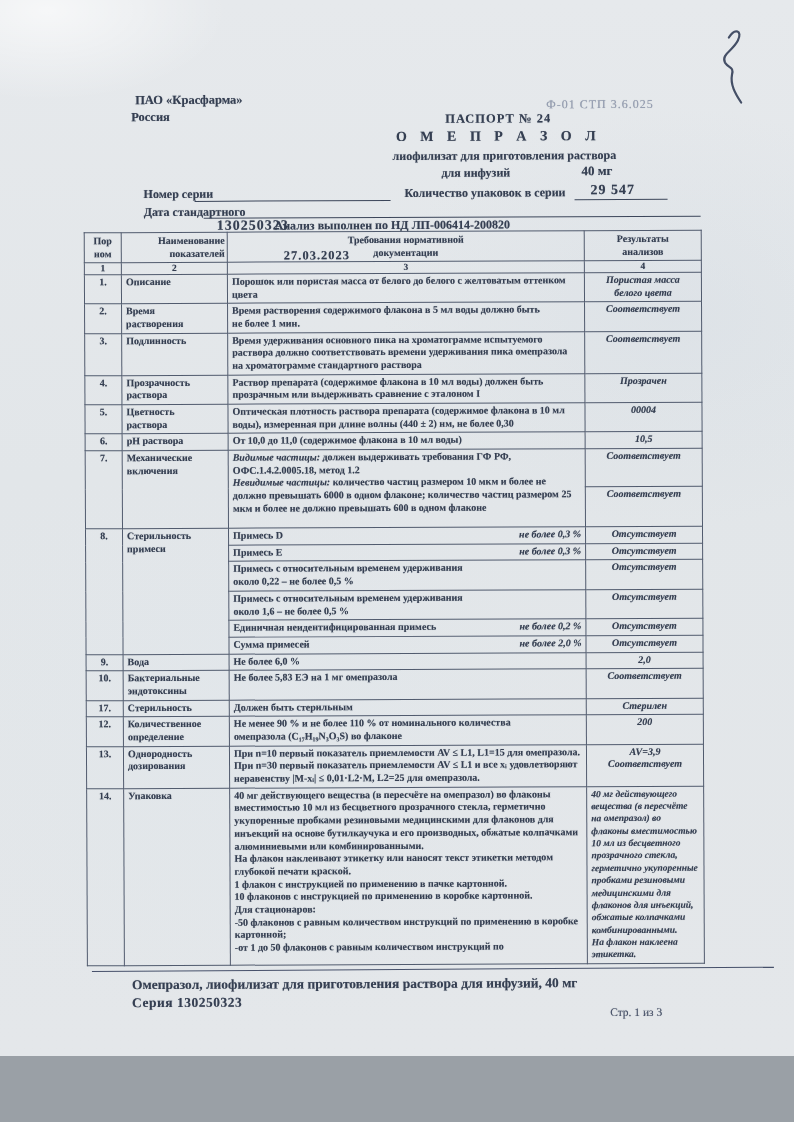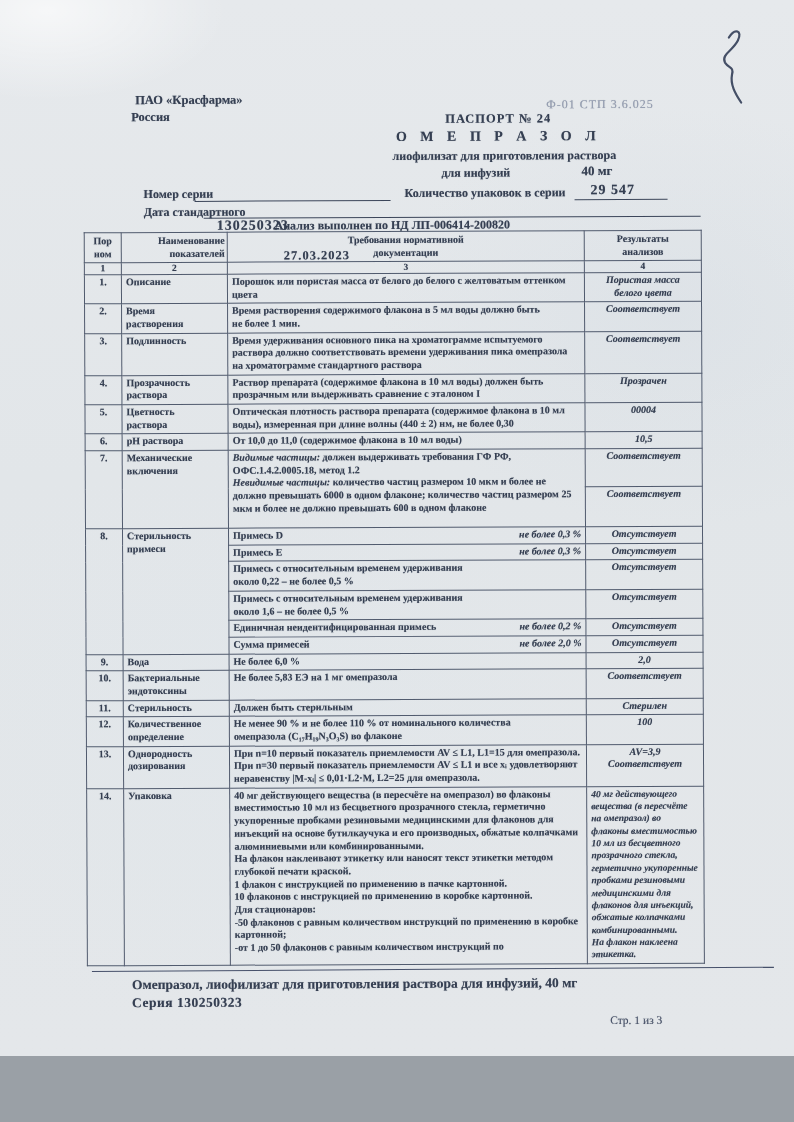--- a/index.html
+++ b/index.html
@@ -49,21 +49,21 @@
   td.mid{vertical-align:middle;}
   .split{display:flex;justify-content:space-between;gap:6px;}
   .split .limit{white-space:nowrap;font-style:italic;}
   .c-req p{margin:0;}
   .lead{font-style:italic;}
   .footer{position:relative;margin-top:4px;width:100%;}
   .footer-rule{margin-left:90px;width:682px;border-top:1.6px solid #46506a;
                transform:rotate(-0.12deg);}
   .ft-drug{margin:6px 0 0 130px;font-size:13.5px;font-weight:700;}
   .ft-series{margin:2px 0 0 130px;font-size:13.5px;font-weight:700;letter-spacing:.5px;}
-  .ft-page{position:absolute;left:608px;top:46px;font-size:11.5px;color:#49536a;}
+  .ft-page{position:absolute;left:608px;top:38px;font-size:11.5px;color:#49536a;}
 </style>
 </head>
 <body>
 
 <div class="page">
   <div class="doc">
 
     <div class="abs hdr-company">ПАО  «Красфарма»</div>
     <div class="abs hdr-country">Россия</div>
     <div class="abs hdr-formcode">Ф-01  СТП 3.6.025</div>
@@ -240,32 +240,32 @@
         <td class="pre c-res">2,0</td>
       </tr>
       <tr>
         <td class="c-num">10.</td>
         <td class="pre">Бактериальные
 эндотоксины</td>
         <td class="pre c-req mid">Не более 5,83 ЕЭ на 1 мг омепразола</td>
         <td class="pre c-res mid">Соответствует</td>
       </tr>
       <tr>
-        <td class="c-num">11.</td>
+        <td class="c-num">17.</td>
         <td class="pre">Стерильность</td>
         <td class="pre c-req">Должен быть стерильным</td>
         <td class="pre c-res">Стерилен</td>
       </tr>
       <tr>
         <td class="c-num">12.</td>
         <td class="pre">Количественное
 определение</td>
         <td class="pre c-req">Не менее 90 % и не более 110 % от номинального количества
 омепразола (C₁₇H₁₉N₃O₃S) во флаконе</td>
-        <td class="pre c-res">100</td>
+        <td class="pre c-res">200</td>
       </tr>
       <tr>
         <td class="c-num">13.</td>
         <td class="pre">Однородность
 дозирования</td>
         <td class="pre c-req">При n=10 первый показатель приемлемости AV ≤ L1, L1=15 для омепразола.
 При n=30 первый показатель приемлемости AV ≤ L1 и все хᵢ удовлетворяют неравенству  |М-хᵢ| ≤ 0,01·L2·M, L2=25 для омепразола.</td>
         <td class="pre c-res mid">AV=3,9
 Соответствует</td>
       </tr>

